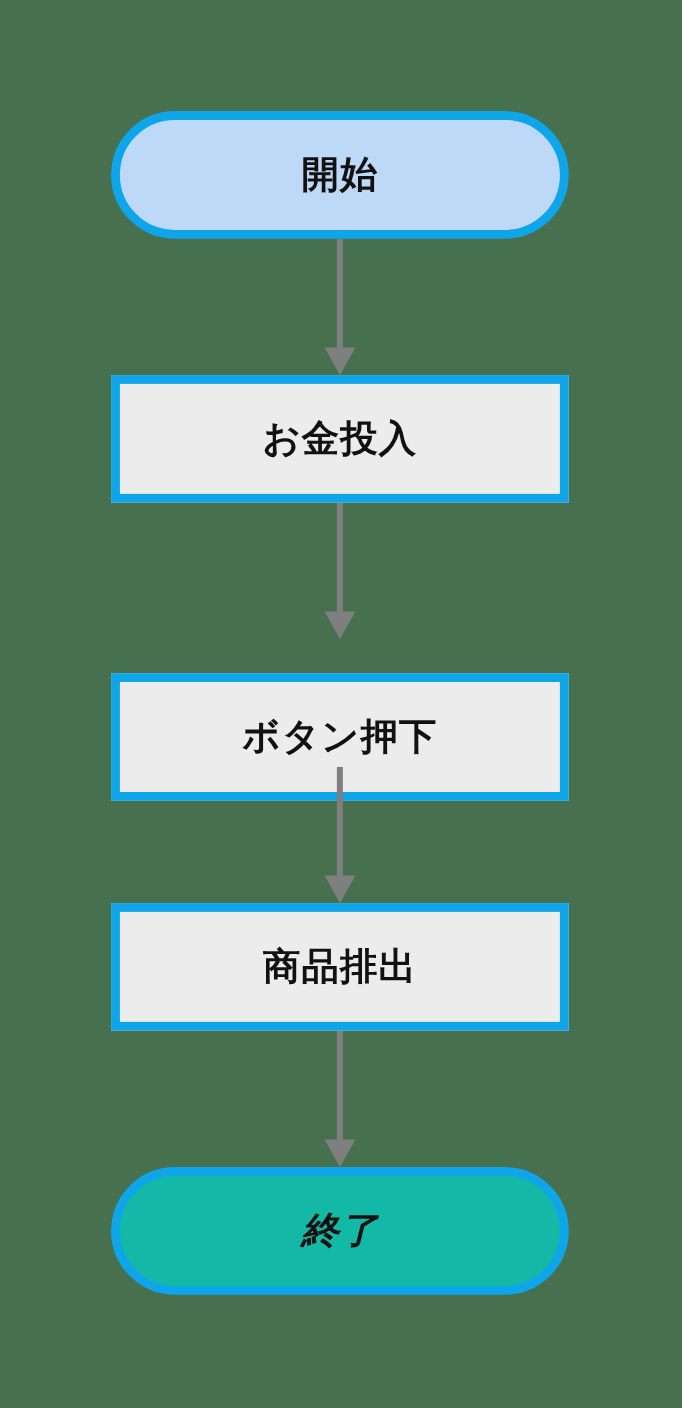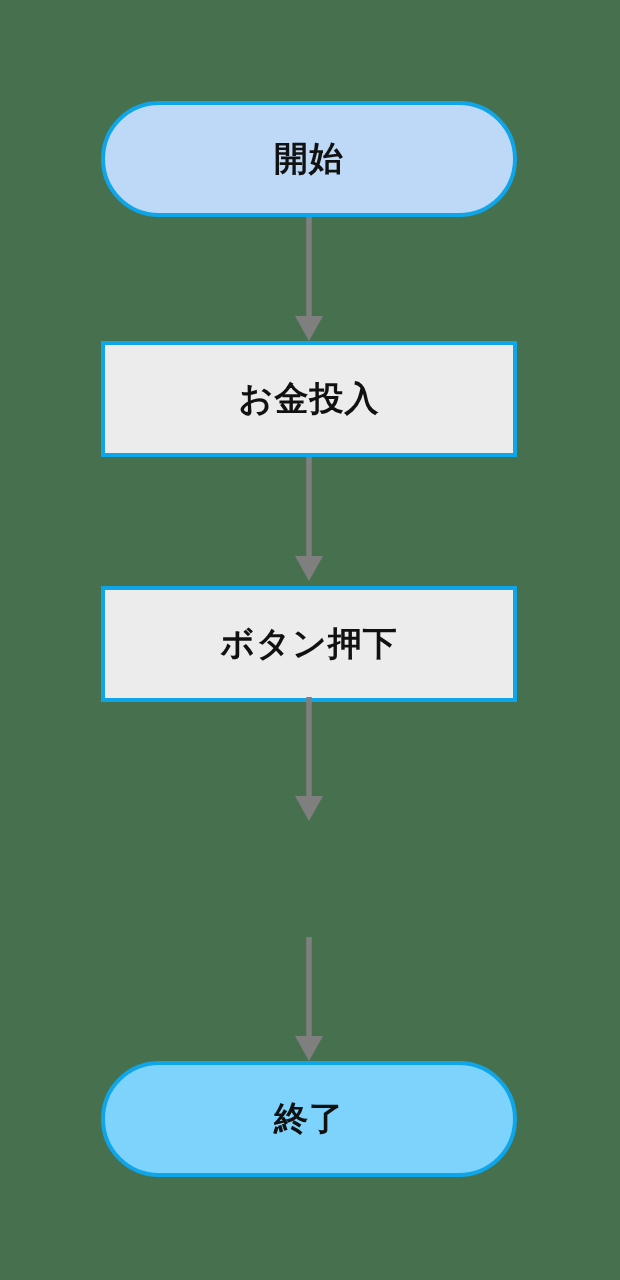--- a/index.html
+++ b/index.html
@@ -17,41 +17,41 @@
     width: 620px;
     height: 1280px;
     background: #47714e; 
   }
   .node {
     position: absolute;
     left: 101px;
     width: 416px;
     height: 116px;
     box-sizing: border-box;
-    border: 4px solid #0ea5e9;
+    border: 8px solid #0ea5e9;
     display: flex;
     align-items: center;
     justify-content: center;
   }
   .node .label {
     font-size: 34px;
     font-weight: 700;
     color: #111111;
     letter-spacing: 1px;
     white-space: nowrap;
   }
   .terminator {
     border-radius: 58px;
   }
   .process {
     border-radius: 0;
   }
   .node-0 { top: 101px; }
   .node-1 { top: 341px; text-align: right; }
-  .node-2 { top: 586px; justify-content: center; }
+  .node-2 { top: 612px; justify-content: center; }
   .node-3 { top: 821px; }
   .node-4 { top: 1061px; }
   .arrow {
     position: absolute;
     left: 291px;
     width: 36px;
     height: 124px;
     color: #7f7f7f; 
   }
   .arrow-0 { top: 217px; }
@@ -84,23 +84,26 @@
 
   <div class="node process node-2" style="background-color: rgb(236, 236, 236);">
     <span class="label">ボタン押下</span>
   </div>
 
   <svg class="arrow arrow-2" viewBox="0 0 36 124" style="color: rgb(127, 127, 127);">
     <line x1="18" y1="0" x2="18" y2="102" stroke="currentColor" stroke-width="5.5"></line>
     <polygon points="4,99 32,99 18,124" fill="currentColor"></polygon>
   </svg>
 
+  <div class="node process node-3" style="background-color: rgb(236, 236, 236);">
+    <span class="label">商品排出</span>
+  </div>
 
   <svg class="arrow arrow-3" viewBox="0 0 36 124" style="color: rgb(127, 127, 127);">
     <line x1="18" y1="0" x2="18" y2="102" stroke="currentColor" stroke-width="5.5"></line>
     <polygon points="4,99 32,99 18,124" fill="currentColor"></polygon>
   </svg>
 
-  <div class="node terminator node-4" style="background-color: #7dd3fc;">
+  <div class="node terminator node-4" style="background-color: #14b8a6; font-style: italic;">
     <span class="label">終了</span>
   </div>
 
 </div>
 
 </body></html>

